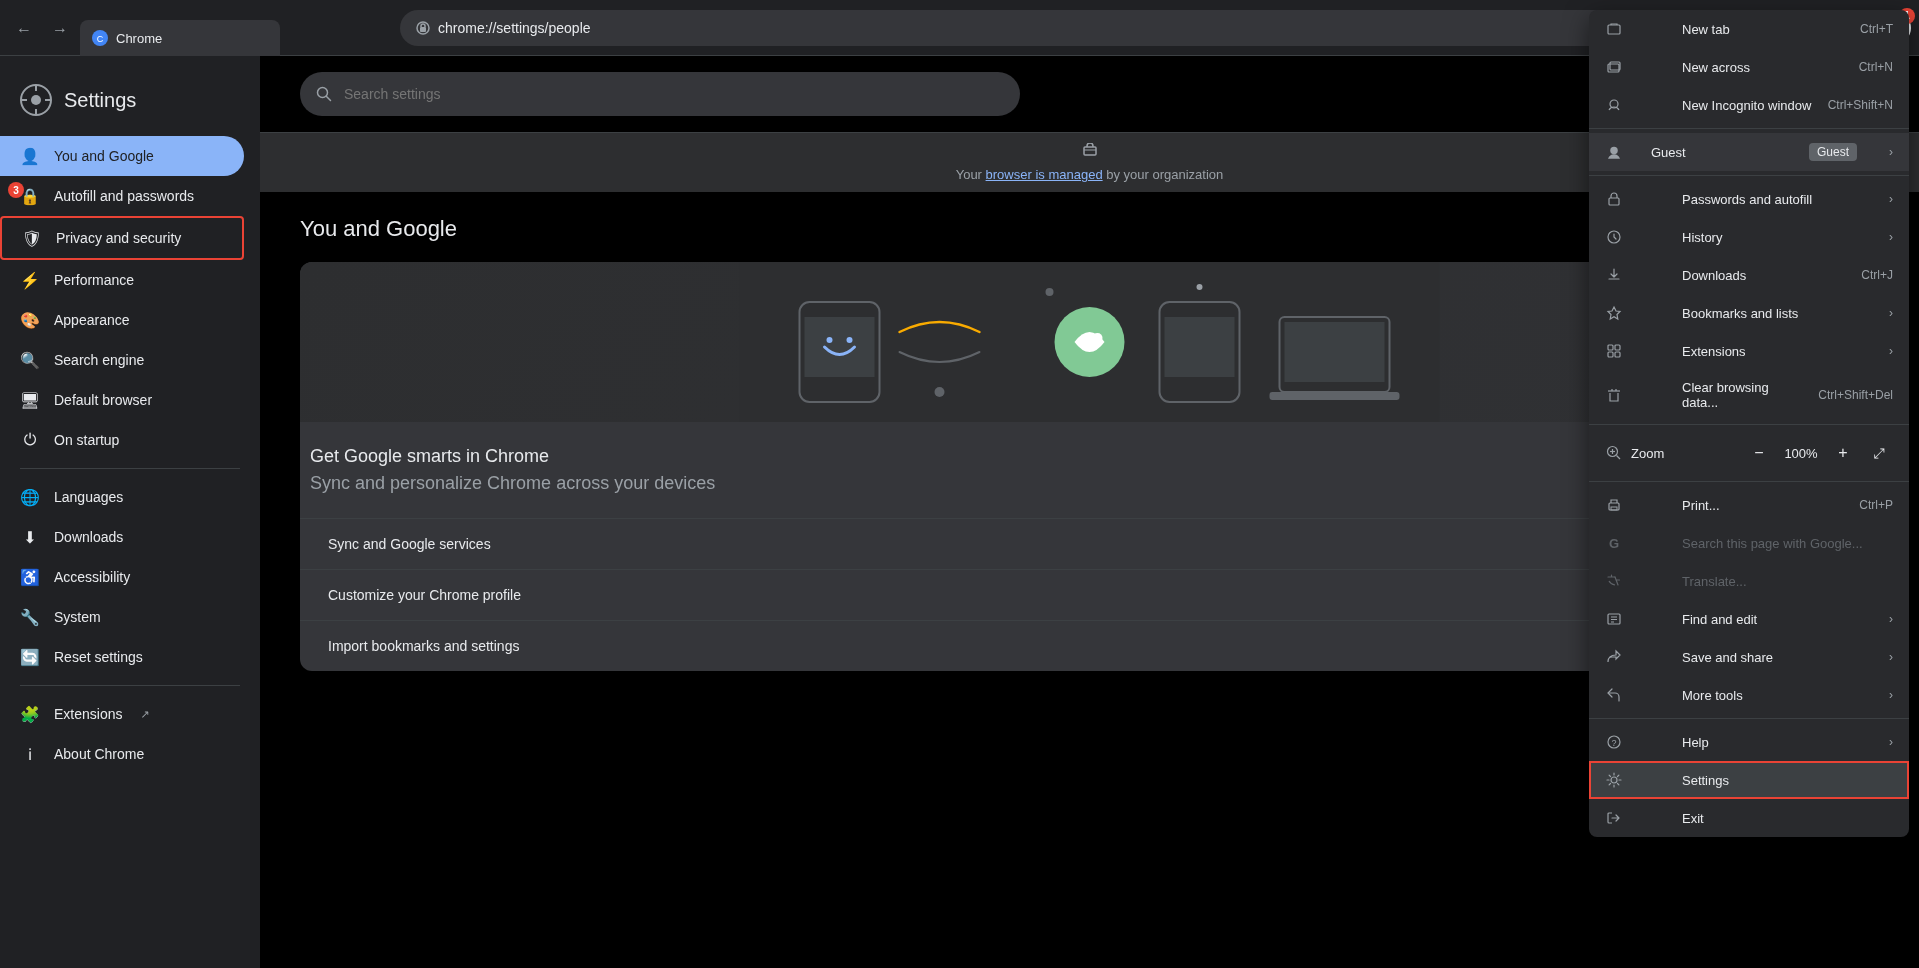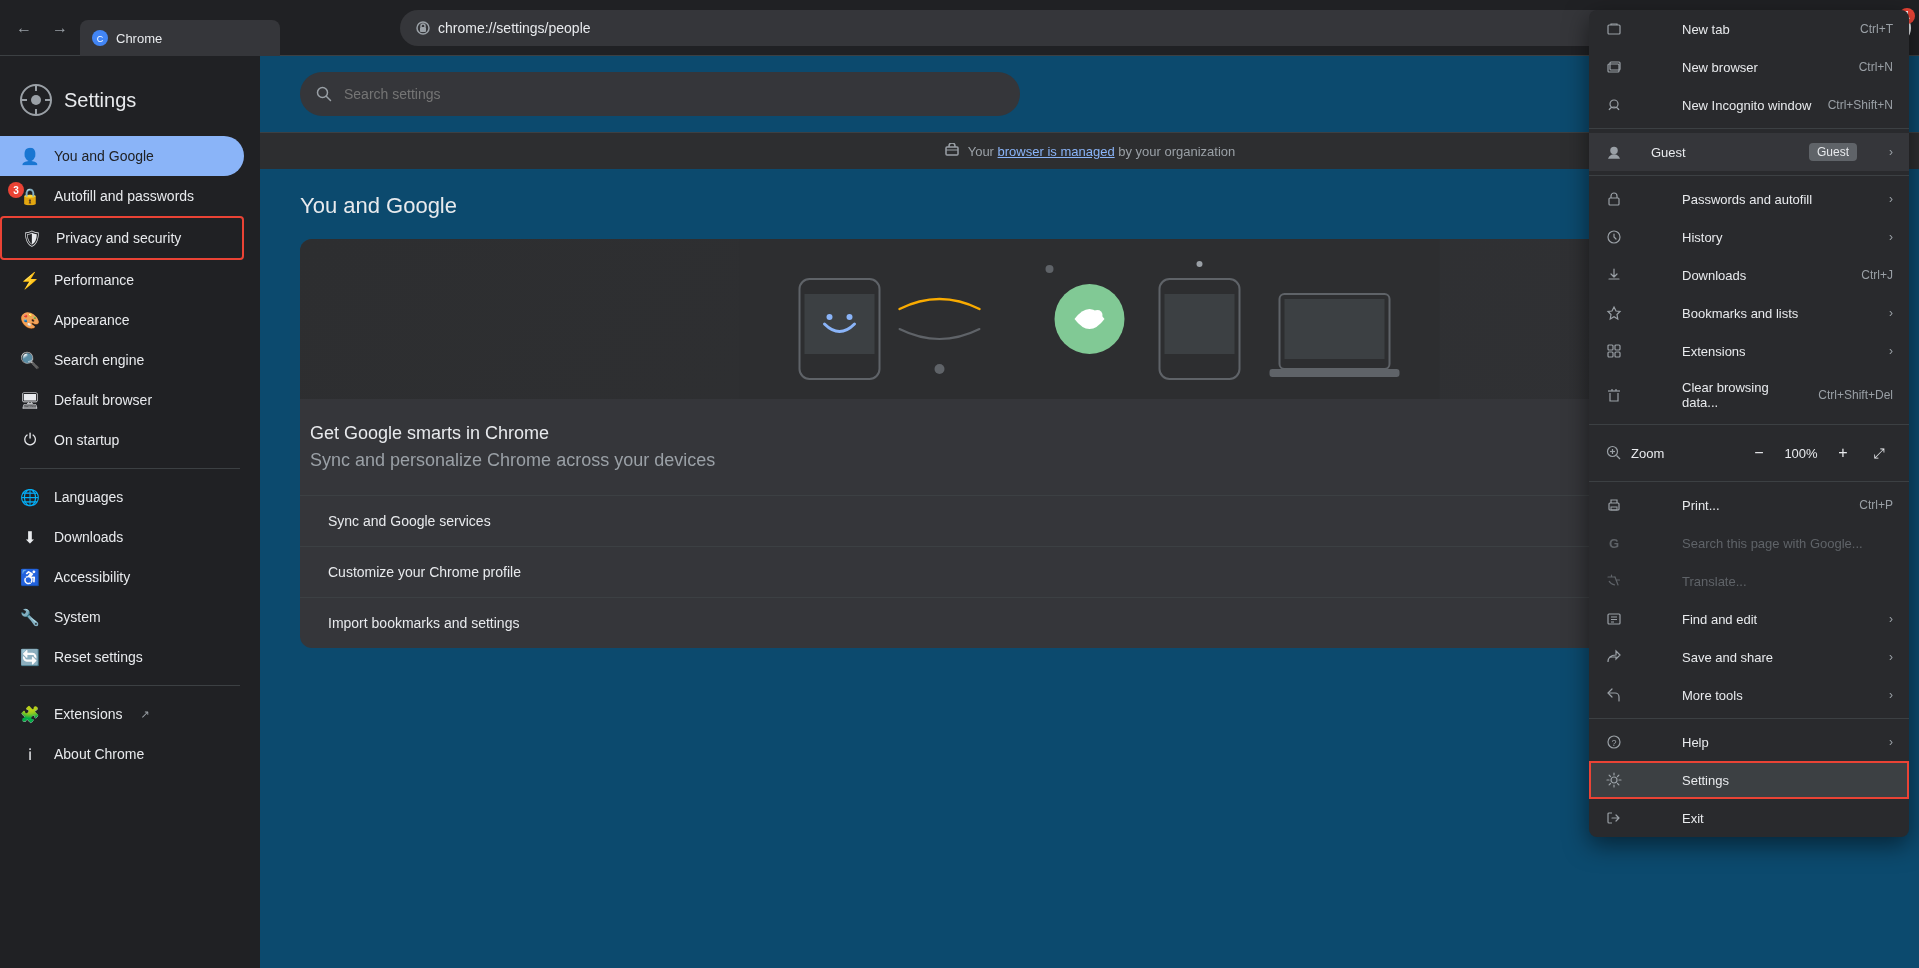--- a/index.html
+++ b/index.html
@@ -186,21 +186,21 @@
       height: 1px;
       background: #3c4043;
       margin: 8px 20px;
     }
 
     
     .main-content {
       flex: 1;
       overflow-y: auto;
       padding: 0;
-      background: #0c4a6e;
+      background: #000000;
     }
     .search-bar-container {
       padding: 16px 40px;
       border-bottom: 1px solid #3c4043;
     }
     .search-bar {
       width: 100%;
       max-width: 720px;
       height: 44px;
       background: #35363a;
@@ -220,20 +220,21 @@
     }
     .managed-banner {
       display: flex;
       align-items: center;
       justify-content: center;
       padding: 10px;
       background: #2d2e30;
       gap: 8px;
       font-size: 13px;
       color: #9aa0a6;
+      flex-direction: column;
     }
     .managed-banner a {
       color: #8ab4f8;
       text-decoration: underline;
     }
     .content-area {
       padding: 24px 40px;
     }
     .section-title {
       font-size: 22px;
@@ -636,21 +637,21 @@
         <span class="menu-item-label">New tab</span>
         <span class="menu-item-shortcut">Ctrl+T</span>
       </div>
       <div class="menu-item">
         <span class="menu-item-icon">
           <svg width="16" height="16" viewBox="0 0 16 16">
               <rect x="2" y="5" width="11" height="8" rx="1" fill="none" stroke="#9aa0a6" stroke-width="1.2"></rect>
               <rect x="4" y="3" width="10" height="8" rx="1" fill="none" stroke="#9aa0a6" stroke-width="1.2"></rect>
             </svg>
         </span>
-        <span class="menu-item-label">New browser</span>
+        <span class="menu-item-label">New across</span>
         <span class="menu-item-shortcut">Ctrl+N</span>
       </div>
       <div class="menu-item">
         <span class="menu-item-icon">
           <svg width="16" height="16" viewBox="0 0 16 16">
               <circle cx="8" cy="7" r="4" fill="none" stroke="#9aa0a6" stroke-width="1.2"></circle>
               <path d="M3 13c1-2 2-3 5-3s4 1 5 3" fill="none" stroke="#9aa0a6" stroke-width="1.2"></path>
             </svg>
         </span>
         <span class="menu-item-label">New Incognito window</span>

